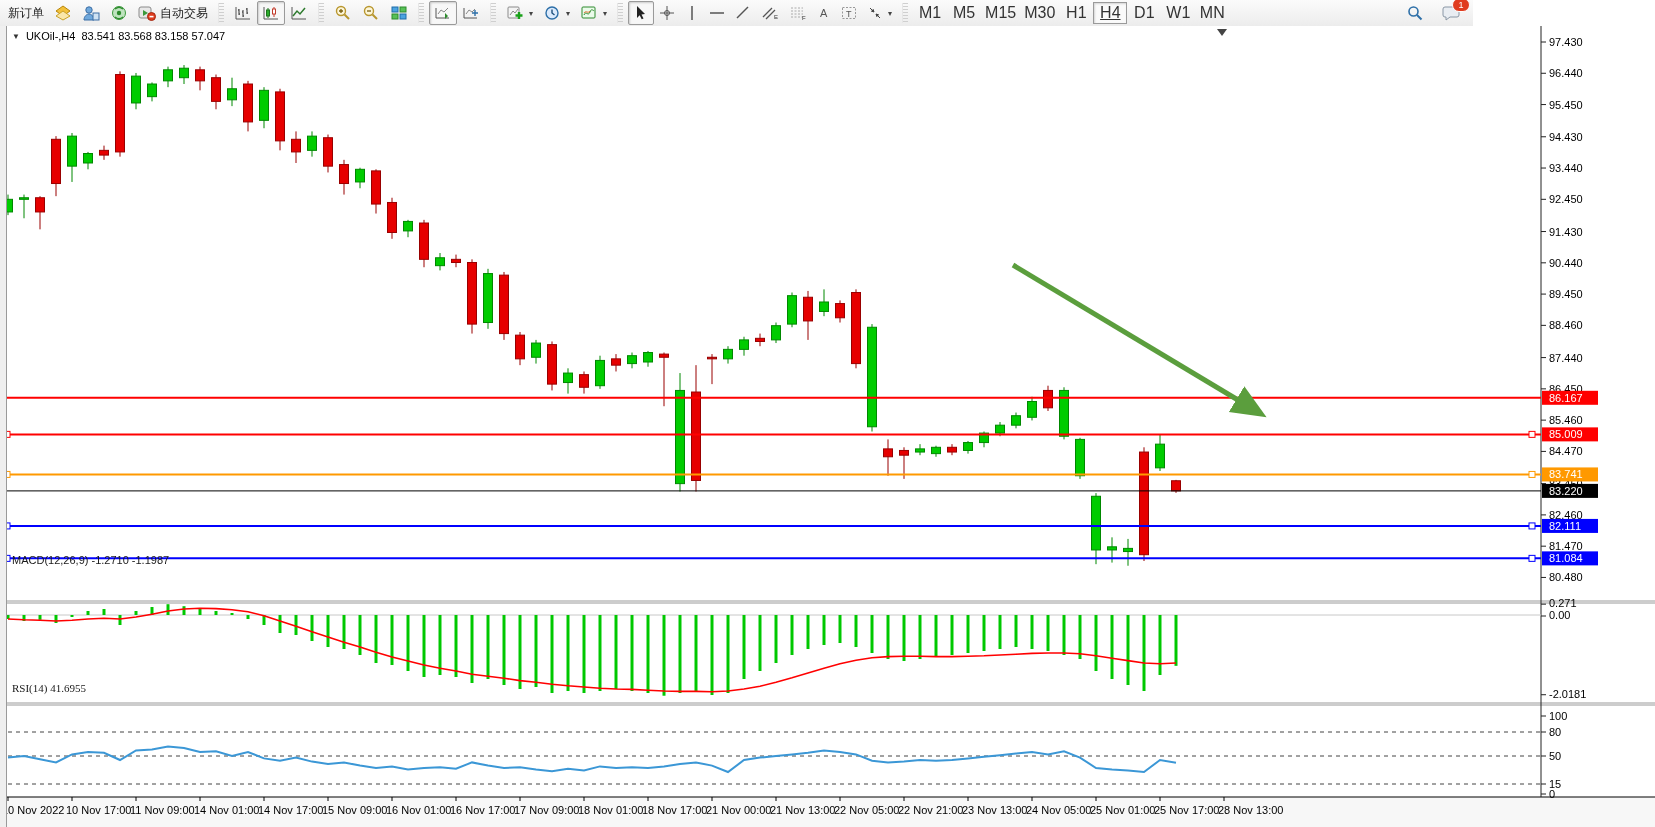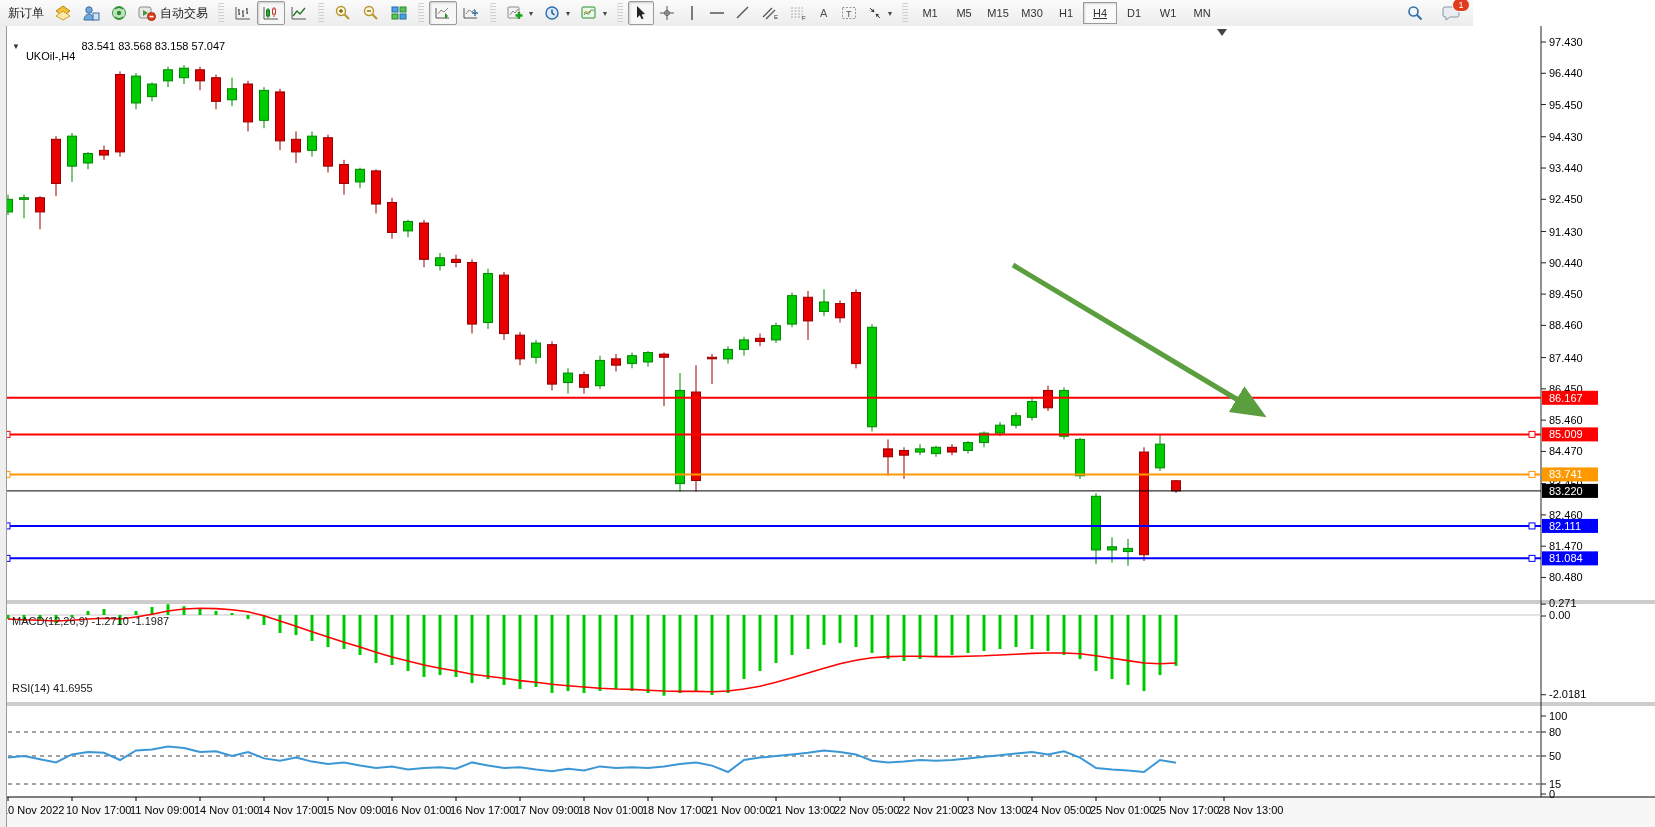--- a/index.html
+++ b/index.html
@@ -4,21 +4,21 @@
 <style>
   html,body{margin:0;padding:0;background:#fff;}
   body{width:1655px;height:827px;overflow:hidden;font-family:"Liberation Sans","DejaVu Sans",sans-serif;position:relative;}
   
   .toolbar{position:absolute;top:0;left:0;width:1473px;height:26px;background:linear-gradient(#fbfbfb,#ececec);border-bottom:1px solid #b7b7b7;display:flex;align-items:center;font-size:12px;color:#222;}
   .tb-group{display:flex;align-items:center;height:26px;padding:0 3px;}
   .tb-sep{width:5px;height:20px;margin:0 2px;background:repeating-linear-gradient(to bottom,#cfcfcf 0 1px,transparent 1px 3px);border-left:1px solid #e6e6e6;}
   .tb-btn{display:flex;align-items:center;gap:4px;height:22px;padding:0 4px;border:1px solid transparent;border-radius:2px;cursor:default;}
   .tb-btn.active{border:1px solid #9a9a9a;background:#f7f7f7;box-shadow:inset 1px 1px 2px rgba(0,0,0,.18);}
   .tb-btn svg{display:block;}
-  .tf-btn{height:20px;min-width:26px;display:flex;align-items:center;justify-content:center;padding:0 3px;font-size:11px;color:#333;border:1px solid transparent;}
+  .tf-btn{height:20px;min-width:26px;display:flex;align-items:center;justify-content:center;padding:0 3px;font-size:16px;color:#333;border:1px solid transparent;}
   .tf-btn.active{border:1px solid #9a9a9a;background:#fafafa;box-shadow:inset 1px 1px 2px rgba(0,0,0,.15);text-decoration:underline;}
   .caret{font-size:8px;color:#444;margin-left:1px;}
   .tb-right{margin-left:auto;display:flex;align-items:center;padding-right:8px;gap:8px;}
   .badge{position:absolute;top:-4px;right:-6px;background:#e03c1f;color:#fff;border-radius:8px;font-size:9px;min-width:12px;height:12px;line-height:12px;text-align:center;padding:0 2px;border:1px solid #fff;}
   
   .chart-wrap{position:absolute;top:26px;left:0;width:1655px;height:801px;background:#fff;}
   .left-strip{position:absolute;top:0;left:0;width:7px;height:801px;background:#efefef;border-right:1px solid #9a9a9a;box-sizing:border-box;}
   .chart-title{position:absolute;top:4px;left:12px;font-size:11px;color:#000;z-index:5;display:flex;gap:6px;align-items:center;}
   .ind-label{position:absolute;font-size:11px;color:#1a1a1a;z-index:5;left:12px;}
   svg text{font-family:"Liberation Sans","DejaVu Sans",sans-serif;}
@@ -291,25 +291,25 @@
         </span>
       <span class="badge">1</span>
     </div>
   </div>
 </div>
 
 <div class="chart-wrap">
   <div class="left-strip"></div>
   <div class="chart-title">
     <span style="font-size:8px;color:#333;">▼</span>
-    <span style="font-weight:bold;font-weight:normal;margin-top:20px;">UKOil-,H4</span>
+    <span style="font-weight:bold;font-weight:normal;">UKOil-,H4</span>
     <span>83.541 83.568 83.158 57.047</span>
   </div>
-  <div class="ind-label" style="top:589px;">MACD(12,26,9) -1.2710 -1.1987</div>
-  <div class="ind-label" style="top:656px;">RSI(14) 41.6955</div>
+  <div class="ind-label" style="top:528px;">MACD(12,26,9) -1.2710 -1.1987</div>
+  <div class="ind-label" style="top:656px;font-family:Liberation Serif, serif;">RSI(14) 41.6955</div>
   <svg id="chart-svg" width="1655" height="801">
       <rect x="0" y="0" width="1655" height="801" fill="#ffffff"></rect>
       <rect x="0" y="771" width="1655" height="30" fill="#f7f7f7"></rect>
       <line x1="0" y1="771" x2="1655" y2="771" stroke="#000"></line>
       <line x1="0" y1="575" x2="1655" y2="575" stroke="#9a9a9a"></line>
       <line x1="0" y1="577" x2="1655" y2="577" stroke="#9a9a9a"></line>
       <line x1="0" y1="677" x2="1655" y2="677" stroke="#9a9a9a"></line>
       <line x1="0" y1="679" x2="1655" y2="679" stroke="#9a9a9a"></line>
       <line x1="1541" y1="0" x2="1541" y2="771" stroke="#222"></line>
       <line x1="1541" y1="16" x2="1546" y2="16" stroke="#222"></line>

